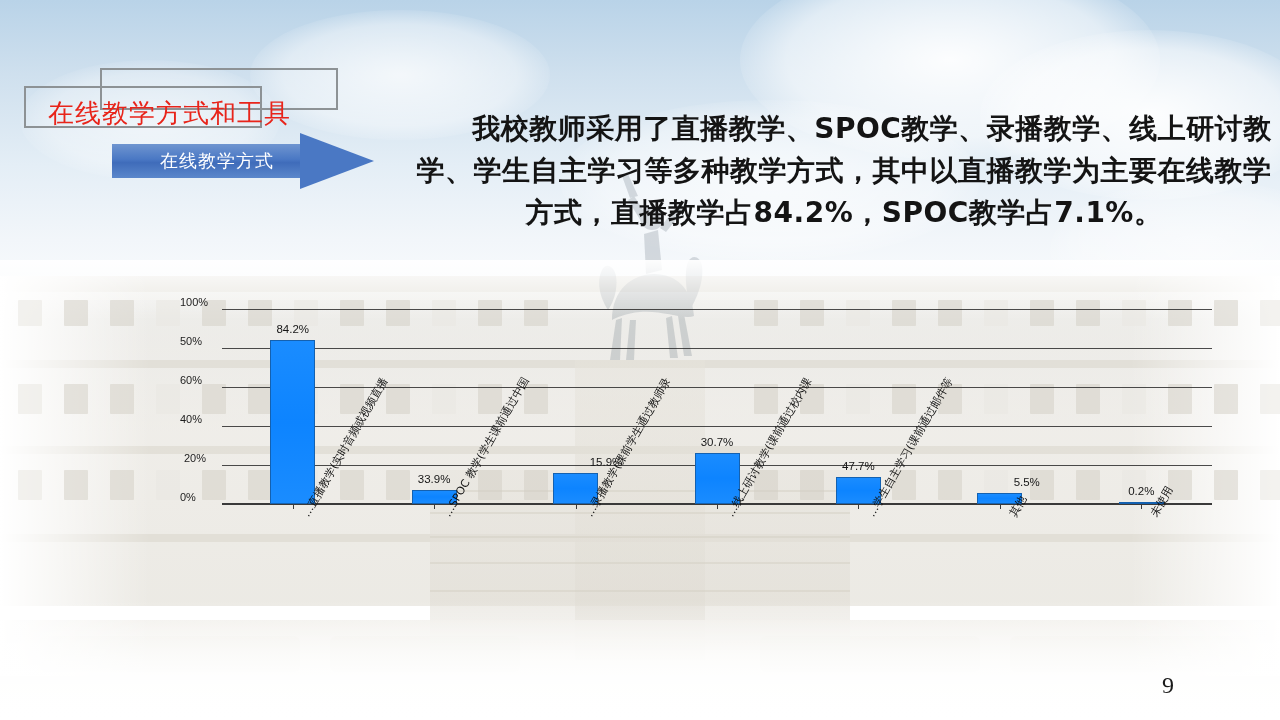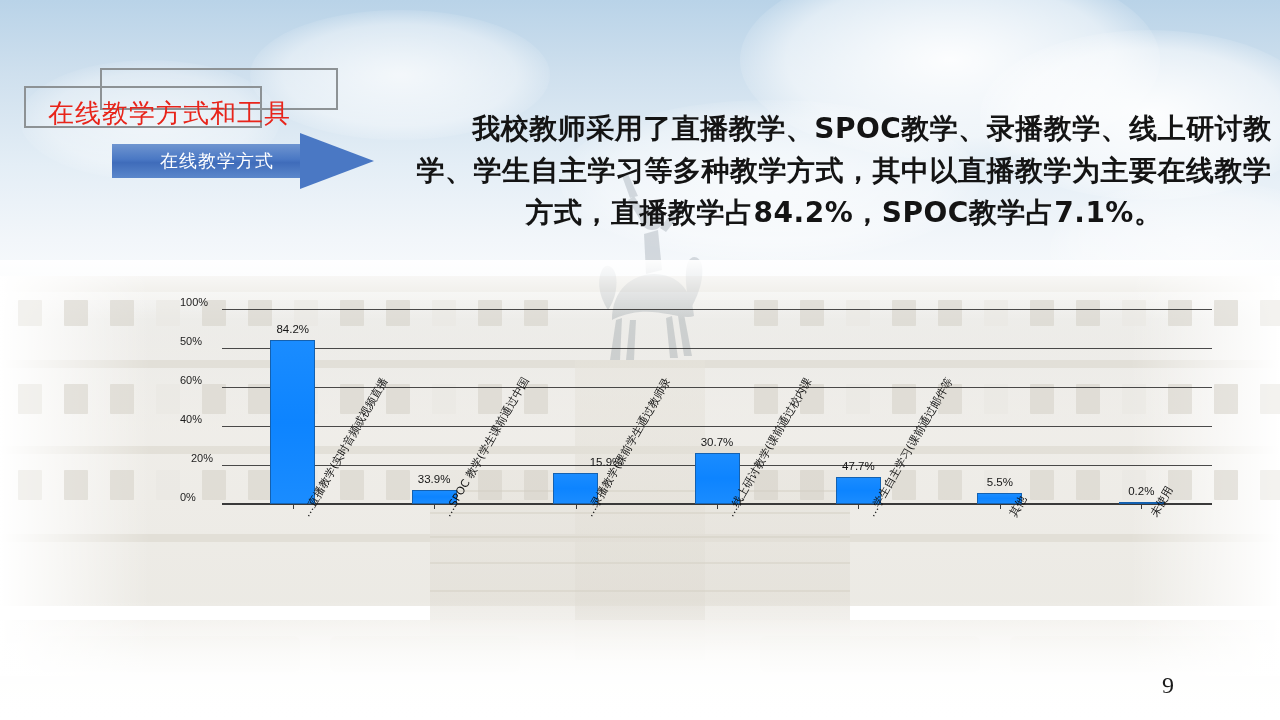--- a/index.html
+++ b/index.html
@@ -295,21 +295,21 @@
     <div class="arrow-head"></div>
     <div id="arrow-label">在线教学方式</div>
   </div>
 
   <div id="body-para">我校教师采用了直播教学、SPOC教学、录播教学、线上研讨教学、学生自主学习等多种教学方式，其中以直播教学为主要在线教学方式，直播教学占84.2%，SPOC教学占7.1%。</div>
 
   <div id="chart">
       <div class="axisline" style="top: 227px;"></div>
       <div class="ylabel" style="left: 180px; top: 215px;">0%</div>
       <div class="gridline" style="top: 189px;"></div>
-      <div class="ylabel" style="left: 191px; top: 176px;">20%</div>
+      <div class="ylabel" style="left: 184px; top: 176px;">20%</div>
       <div class="gridline" style="top: 150px;"></div>
       <div class="ylabel" style="left: 180px; top: 137px;">40%</div>
       <div class="gridline" style="top: 111px;"></div>
       <div class="ylabel" style="left: 180px; top: 98px;">60%</div>
       <div class="gridline" style="top: 72px;"></div>
       <div class="ylabel" style="left: 180px; top: 59px;">50%</div>
       <div class="gridline" style="top: 33px;"></div>
       <div class="ylabel" style="left: 180px; top: 20px;">100%</div>
       <div class="bar" style="left: 270.214px; top: 63.81px; width: 45px; height: 164.19px;"></div>
       <div class="barval" style="left: 252.714px; top: 46.81px; width: 80px;">84.2%</div>
@@ -325,21 +325,21 @@
       <div class="catlabel" style="left: 581.571px; top: 236px;">录播教学(课前学生通过教师录…</div>
       <div class="bar" style="left: 694.5px; top: 176.52px; width: 45px; height: 51.48px;"></div>
       <div class="barval" style="left: 677px; top: 159.52px; width: 80px;">30.7%</div>
       <div class="tick" style="left: 717px; top: 228px;"></div>
       <div class="catlabel" style="left: 723px; top: 236px;">线上研讨教学(课前通过校内课…</div>
       <div class="bar" style="left: 835.929px; top: 201.285px; width: 45px; height: 26.715px;"></div>
       <div class="barval" style="left: 818.429px; top: 184.285px; width: 80px;">47.7%</div>
       <div class="tick" style="left: 858.429px; top: 228px;"></div>
       <div class="catlabel" style="left: 864.429px; top: 236px;">学生自主学习(课前通过邮件等…</div>
       <div class="bar" style="left: 977.357px; top: 217.275px; width: 45px; height: 10.725px;"></div>
-      <div class="barval" style="left: 959.857px; top: 200.275px; width: 80px;">5.5%</div>
+      <div class="barval" style="left: 959.857px; top: 200.275px; width: 80px; text-align: right;">5.5%</div>
       <div class="tick" style="left: 999.857px; top: 228px;"></div>
       <div class="catlabel" style="left: 1005.86px; top: 236px;">其他</div>
       <div class="bar" style="left: 1118.79px; top: 226px; width: 45px; height: 2px;"></div>
       <div class="barval" style="left: 1101.29px; top: 209px; width: 80px;">0.2%</div>
       <div class="tick" style="left: 1141.29px; top: 228px;"></div>
       <div class="catlabel" style="left: 1147.29px; top: 236px;">未使用</div>
     </div>
 
   <div id="pageno">9</div>
 

